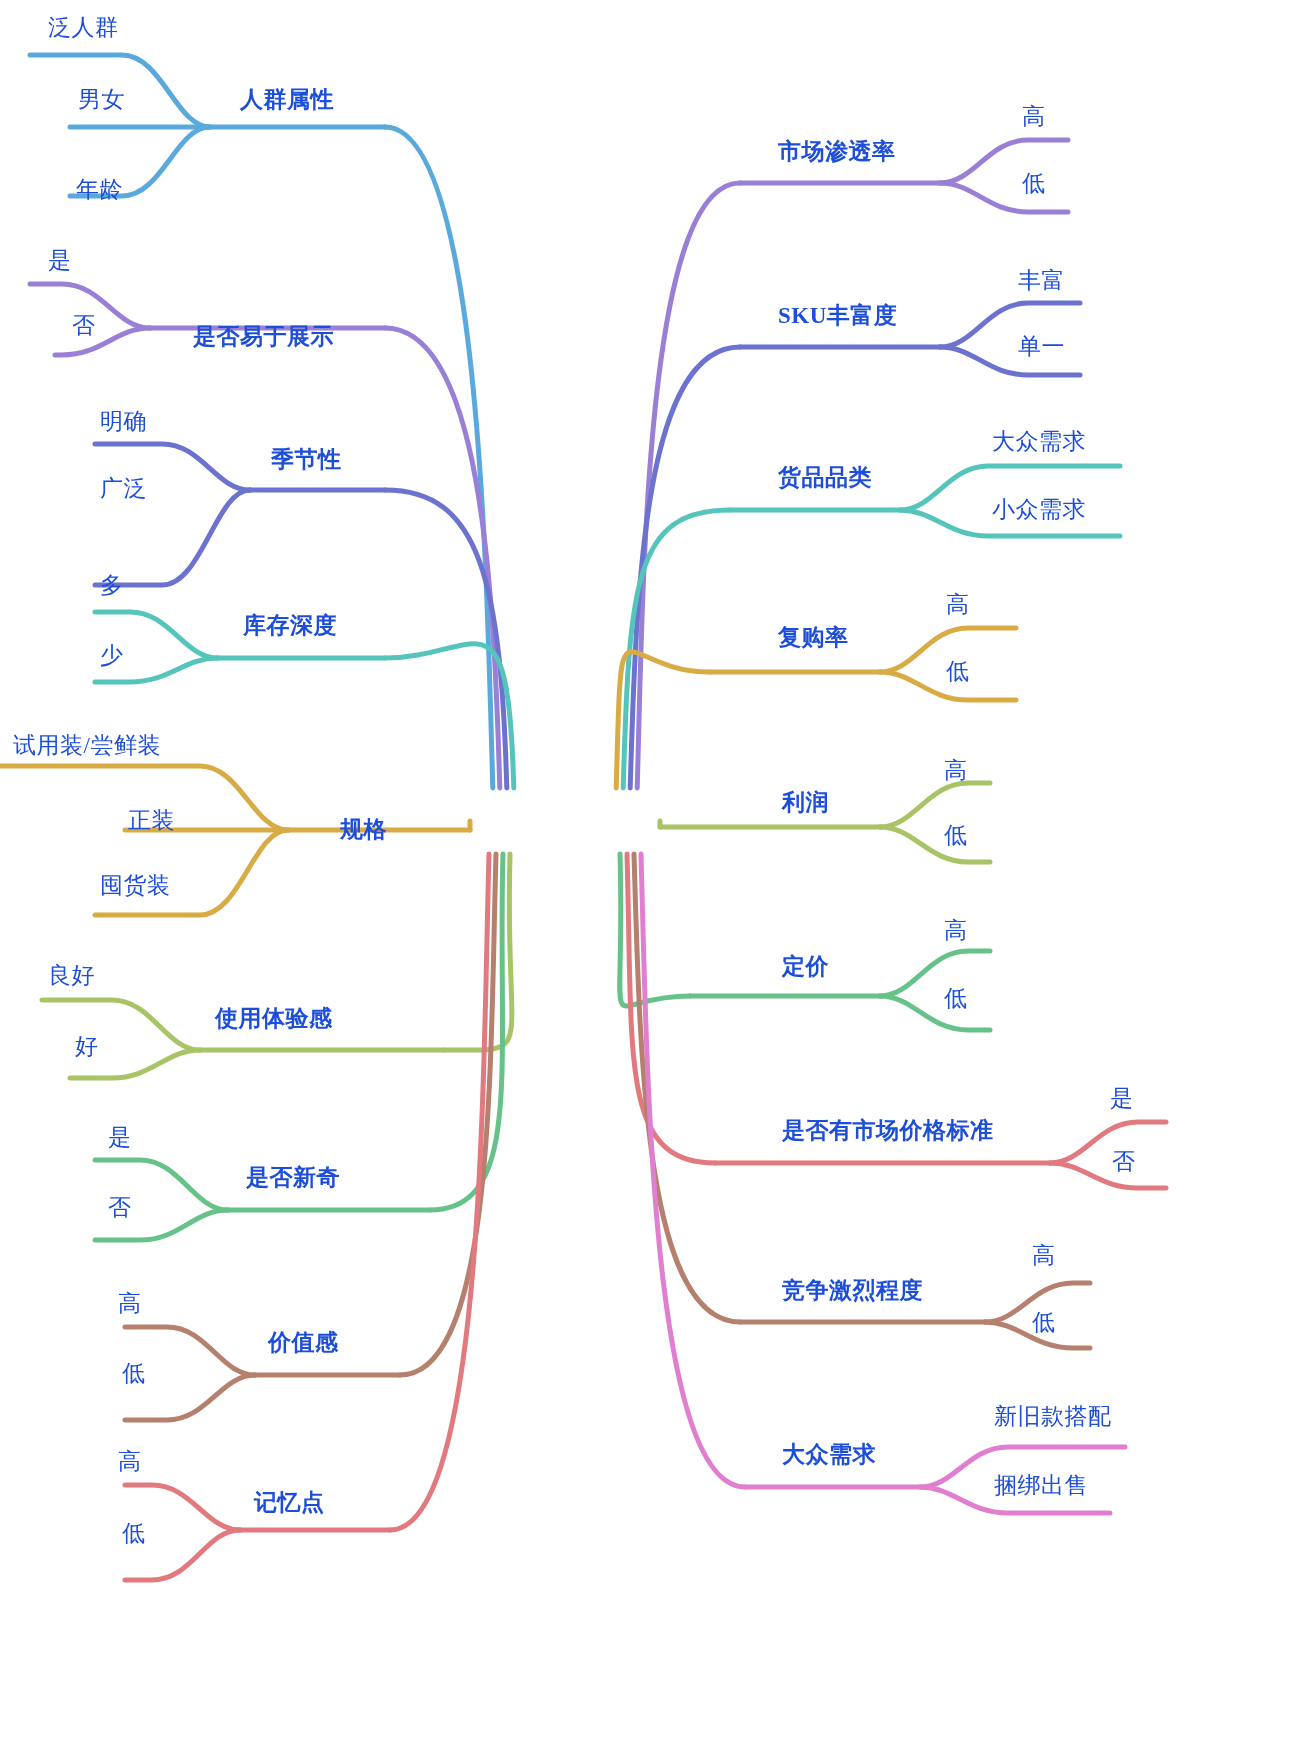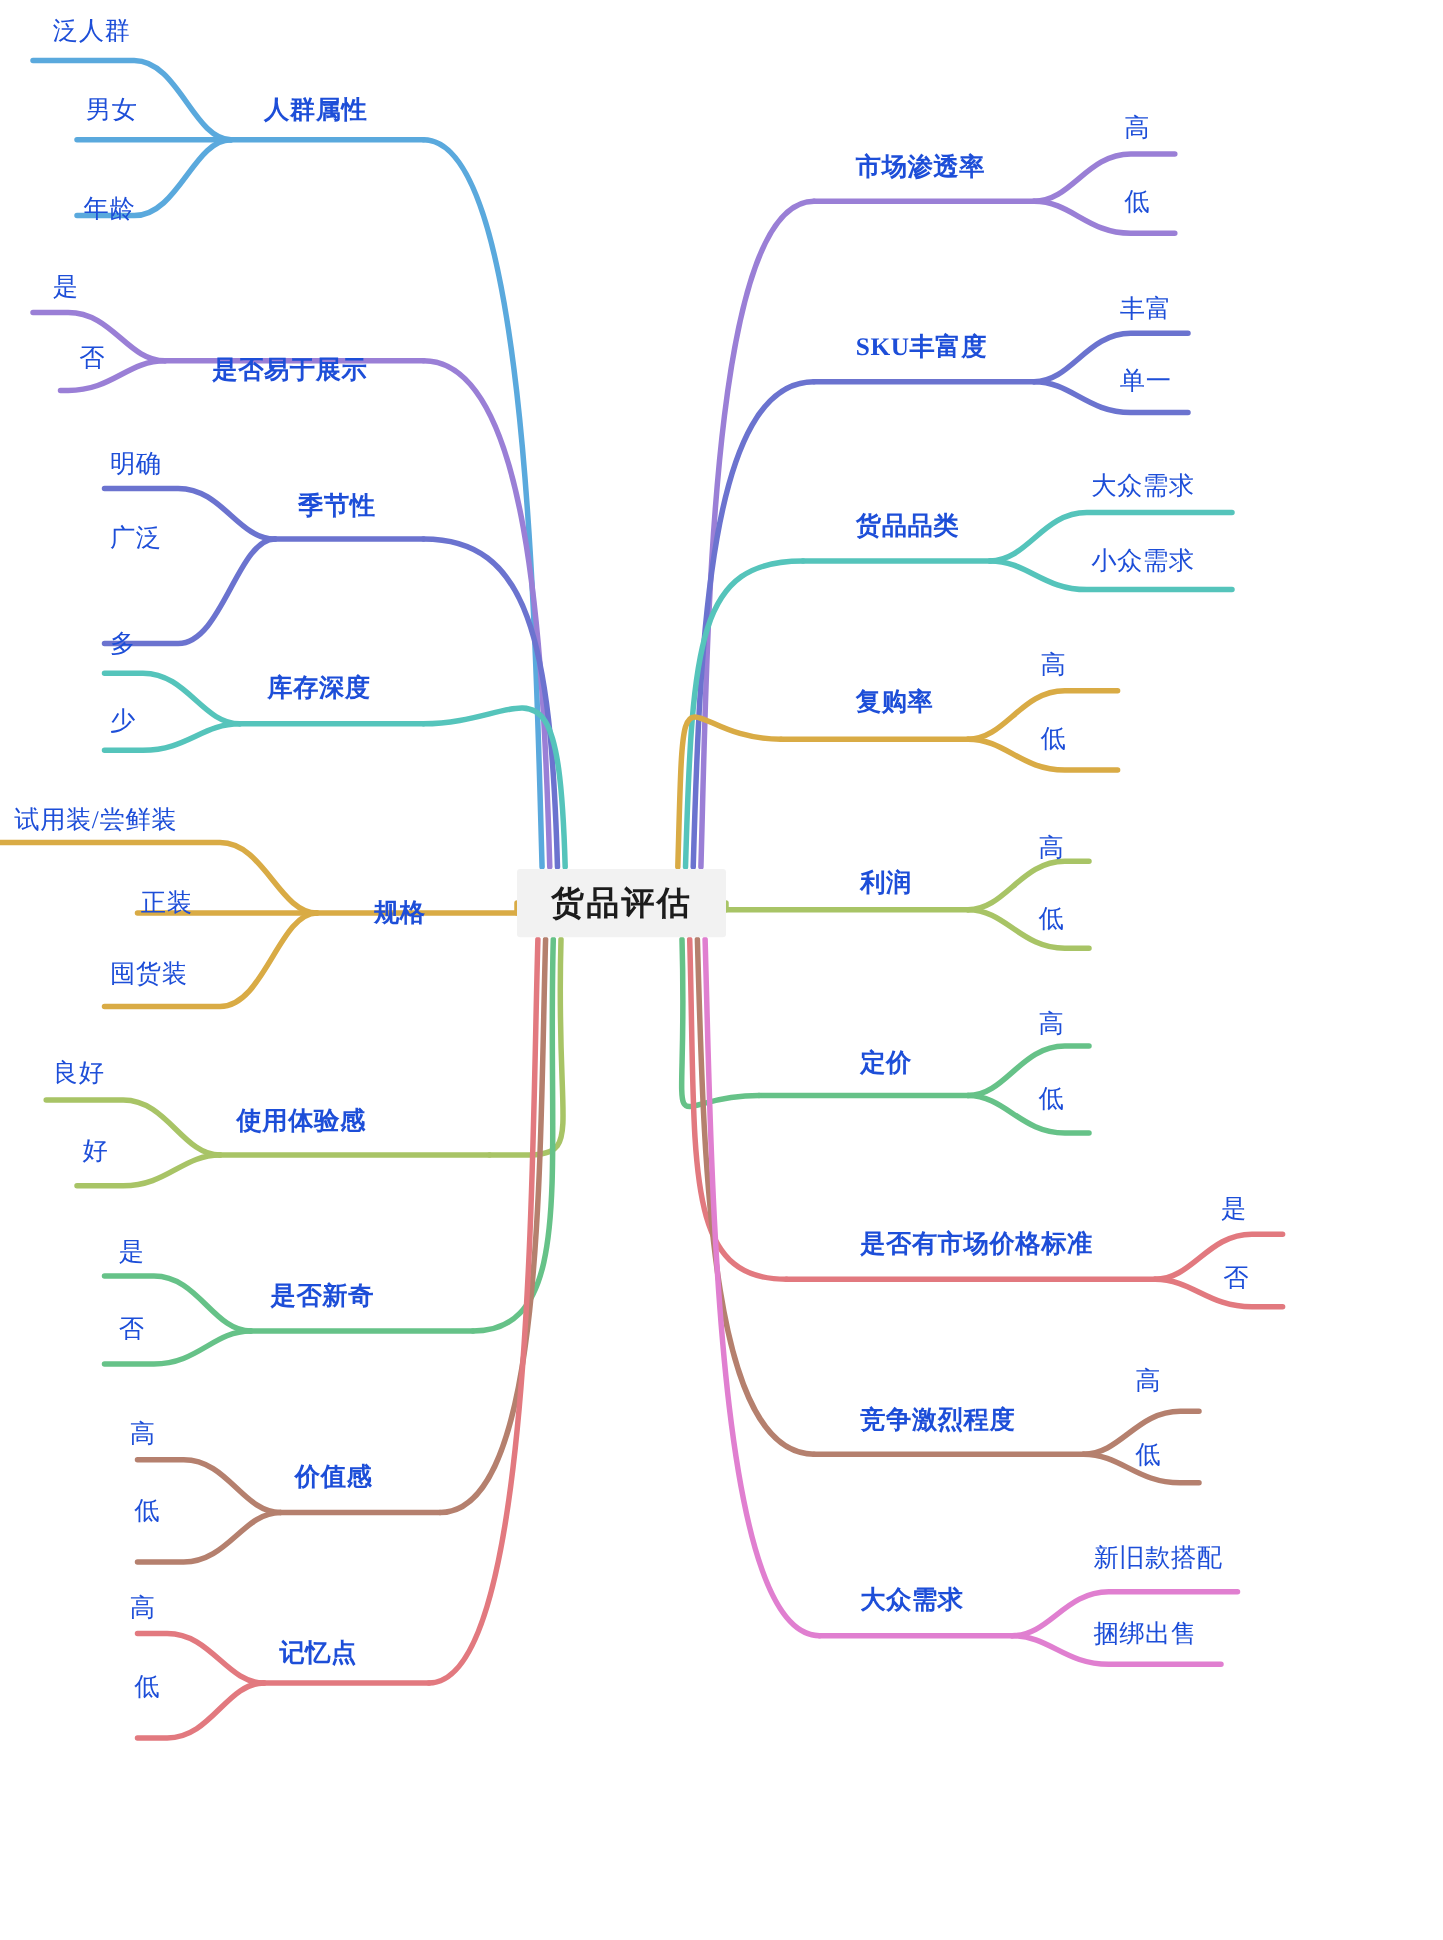--- a/index.html
+++ b/index.html
@@ -152,14 +152,13 @@
       <div class="node-label leaf-label" style="left: 1110px; top: 1083px;">是</div>
       <div class="node-label leaf-label" style="left: 1112px; top: 1146px;">否</div>
       <div class="node-label branch-label" style="left: 782px; top: 1115px;">是否有市场价格标准</div>
       <div class="node-label leaf-label" style="left: 1032px; top: 1240px;">高</div>
       <div class="node-label leaf-label" style="left: 1032px; top: 1307px;">低</div>
       <div class="node-label branch-label" style="left: 782px; top: 1275px;">竞争激烈程度</div>
       <div class="node-label leaf-label" style="left: 994px; top: 1401px;">新旧款搭配</div>
       <div class="node-label leaf-label" style="left: 994px; top: 1470px;">捆绑出售</div>
       <div class="node-label branch-label" style="left: 782px; top: 1439px;">大众需求</div>
     </div>
-  <div class="root-box" id="rootBox" style="left: 470px; top: 790px; width: 190px; height: 62px; background: rgb(242, 242, 242);">货品评估</div>
 </div>
 
 </body></html>

